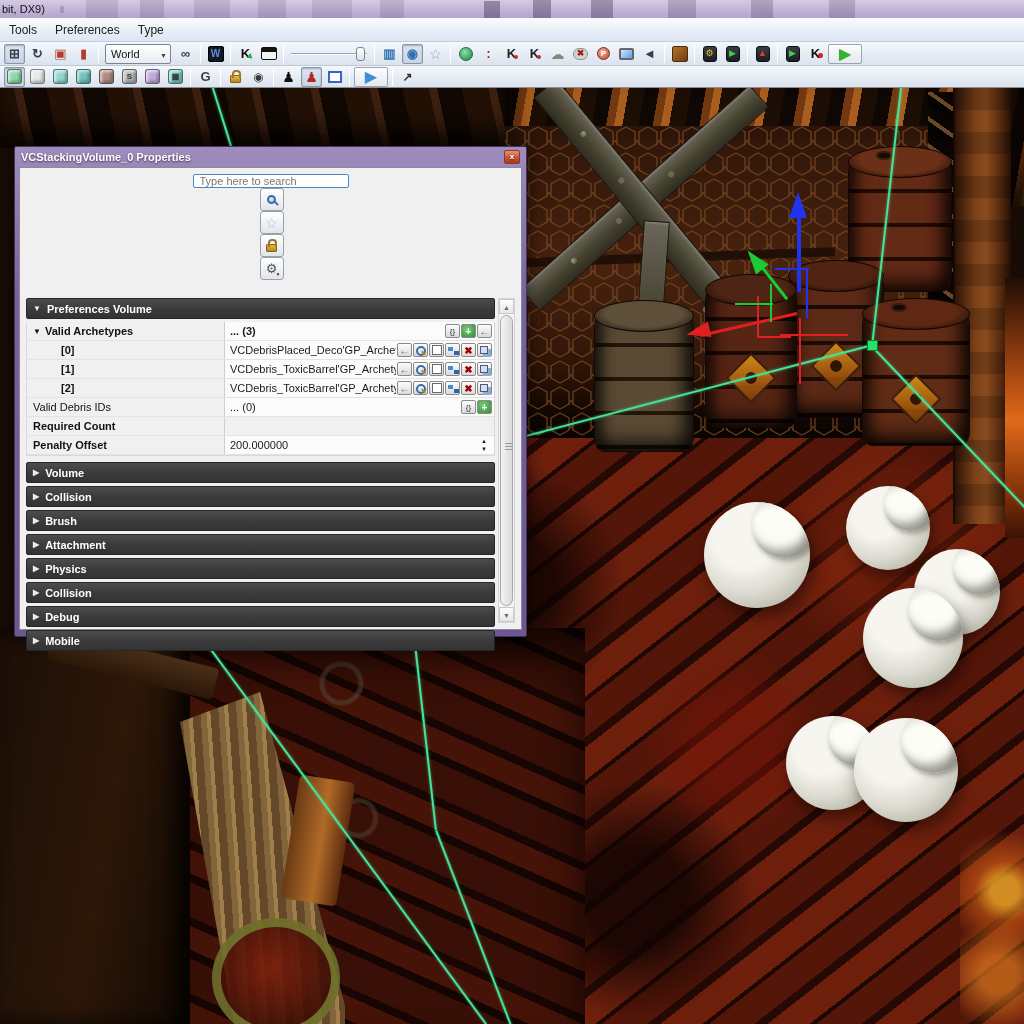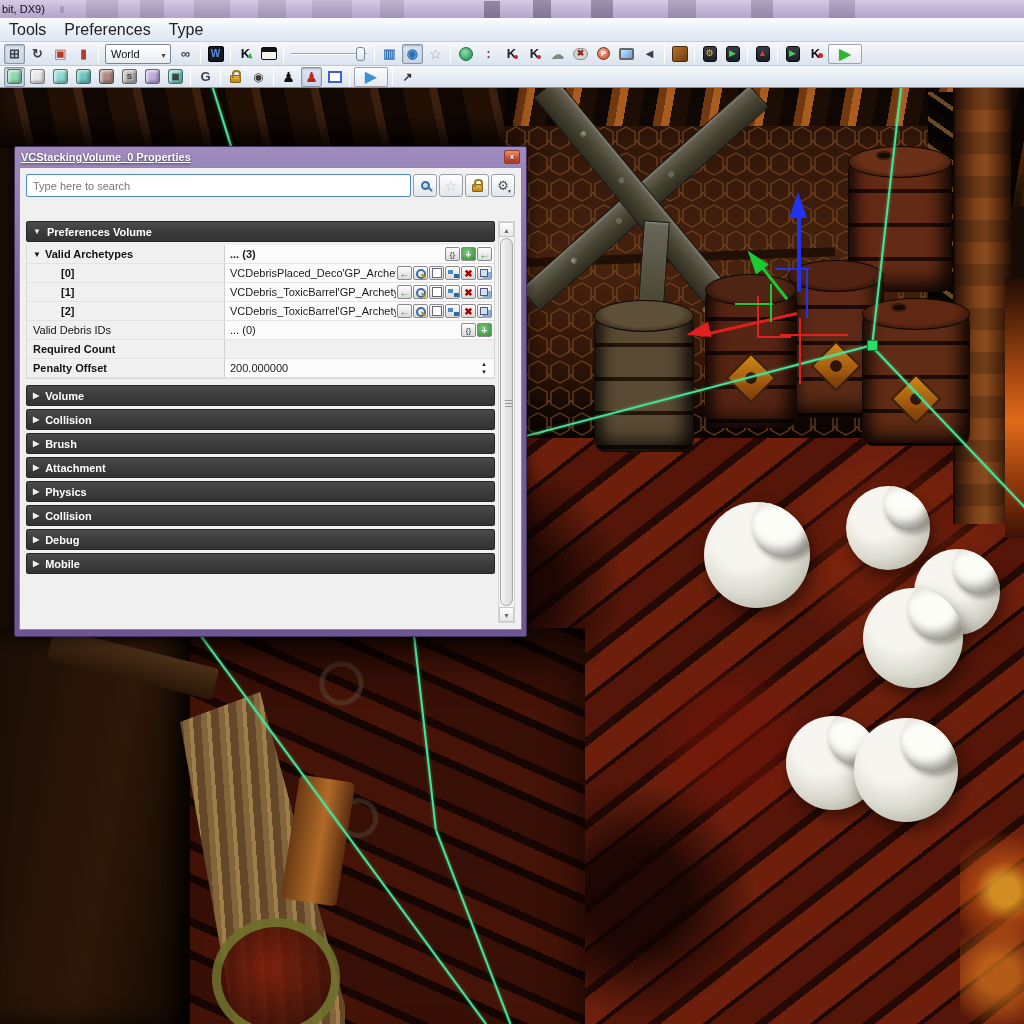--- a/index.html
+++ b/index.html
@@ -11,21 +11,21 @@
   #titlebar{position:absolute;left:0;top:0;width:1024px;height:18px;
     background:linear-gradient(180deg,#d5cbe4,#bfb2d4 60%,#b3a5cc);color:#111;
     font-size:11px;line-height:18px;padding-left:2px;z-index:50;}
   #title-ghosts{position:absolute;left:60px;top:6px;width:4px;height:7px;background:rgba(40,30,60,.18);
     box-shadow:40px 0 0 14px rgba(40,30,60,.12),90px 0 0 10px rgba(40,30,60,.14),150px 0 0 16px rgba(40,30,60,.12),
     210px 0 0 12px rgba(40,30,60,.13),270px 0 0 18px rgba(40,30,60,.11),330px 0 0 10px rgba(40,30,60,.13),
     430px 1px 0 6px rgba(30,20,50,.35),480px 1px 0 7px rgba(30,20,50,.33),540px 1px 0 9px rgba(30,20,50,.3),
     620px 0 0 12px rgba(40,30,60,.2),700px 0 0 9px rgba(40,30,60,.22),780px 0 0 11px rgba(40,30,60,.18);}
   #menubar{position:absolute;left:0;top:18px;width:1024px;height:24px;z-index:50;
     background:linear-gradient(180deg,#fafcfe,#e9eff7 55%,#dde6f2);border-bottom:1px solid #c3ccd9;
-    display:flex;align-items:center;font-size:16px;color:#222;}
+    display:flex;align-items:center;font-size:12px;color:#222;}
   .mitem{padding:0 9px;height:20px;line-height:20px;}
   .toolbar{position:absolute;left:0;width:1024px;display:flex;align-items:center;z-index:50;
     background:linear-gradient(180deg,#f5f8fc,#e6ecf4 55%,#dbe3ee);border-bottom:1px solid #c0c8d4;padding-left:3px;}
   #toolbar1{top:42px;height:24px;}
   #toolbar2{top:66px;height:22px;border-bottom:1px solid #8a8f99;}
   .tbtn{width:21px;height:20px;margin:0 1px;border:1px solid transparent;border-radius:2px;
     display:flex;align-items:center;justify-content:center;flex:none;position:relative;}
   .tbtn.pressed{border-color:#8a97a8;background:linear-gradient(180deg,#dde6f2,#c8d4e4);box-shadow:inset 0 1px 2px rgba(0,0,0,.25);}
   .tbtn.wide{width:34px;border-color:#9aa4b2;background:linear-gradient(180deg,#fdfdfd,#e4e9f0);}
   .tsep{width:1px;height:18px;background:#b4bcc8;border-right:1px solid #fff;margin:0 3px;flex:none;}
@@ -160,25 +160,25 @@
   .sph::before{content:"";position:absolute;width:62%;height:62%;right:-7%;top:-9%;border-radius:50%;
     background:radial-gradient(circle at 35% 65%,#fdfdf8 40%,#d6d5cb 68%,#aeada1);
     box-shadow:inset -6px -8px 10px rgba(60,60,50,.5),2px 3px 5px rgba(70,70,60,.45);}
 
   
   #propwin{position:absolute;left:14px;top:146px;width:513px;height:491px;z-index:30;
     background:linear-gradient(180deg,#9f8cbd,#7a639c 30%,#6d5691);border:1px solid #44335c;border-radius:2px;
     box-shadow:0 3px 14px rgba(0,0,0,.65);padding:0 4px 4px 4px;}
   #propwin .tbar{height:20px;display:flex;align-items:center;color:#fff;font-size:11px;font-weight:bold;
     text-shadow:0 1px 2px rgba(0,0,0,.6);padding:0 2px;}
-  #propwin .tbar .ttl{flex:1;text-decoration:underline;}
+  #propwin .tbar .ttl{flex:1;}
   #win-close{width:16px;height:14px;border:1px solid #8a3a2a;border-radius:2px;color:#fff;font-size:8px;line-height:12px;
     text-align:center;background:linear-gradient(180deg,#e8906e,#c44f34 60%,#a83c24);font-weight:bold;}
   #winbody{height:463px;background:#f0f0f0;border:1px solid #8a8a9a;padding:6px;display:flex;flex-direction:column;}
-  #searchrow{display:flex;align-items:center;margin-bottom:24px;}
+  #searchrow{display:flex;align-items:center;margin-bottom:18px;flex-direction:column;}
   #searchbox{flex:1;height:23px;border:1px solid #4d86c0;border-radius:2px;background:#fff;color:#999;
     font-size:11px;padding:0 6px;font-family:"Liberation Sans",sans-serif;outline:none;}
   .sbtn{width:24px;height:23px;margin-left:2px;border:1px solid #9aa0a8;border-radius:3px;flex:none;
     background:linear-gradient(180deg,#fff,#e2e6eb);display:flex;align-items:center;justify-content:center;position:relative;}
   .sbtn .star{color:#b9bec4;font-size:14px;}
   .sbtn .wr{color:#555;font-size:13px;} .sbtn .wr-arr{position:absolute;right:2px;bottom:2px;font-size:5px;color:#333;}
   #contentwrap{flex:1;display:flex;min-height:0;}
   #contentcol{flex:1;min-width:0;}
   .secthdr{height:21px;border:1px solid #262626;border-radius:2px;margin-bottom:3px;
     background:linear-gradient(180deg,#4c4c4c,#3a3a3a 55%,#333);display:flex;align-items:center;

